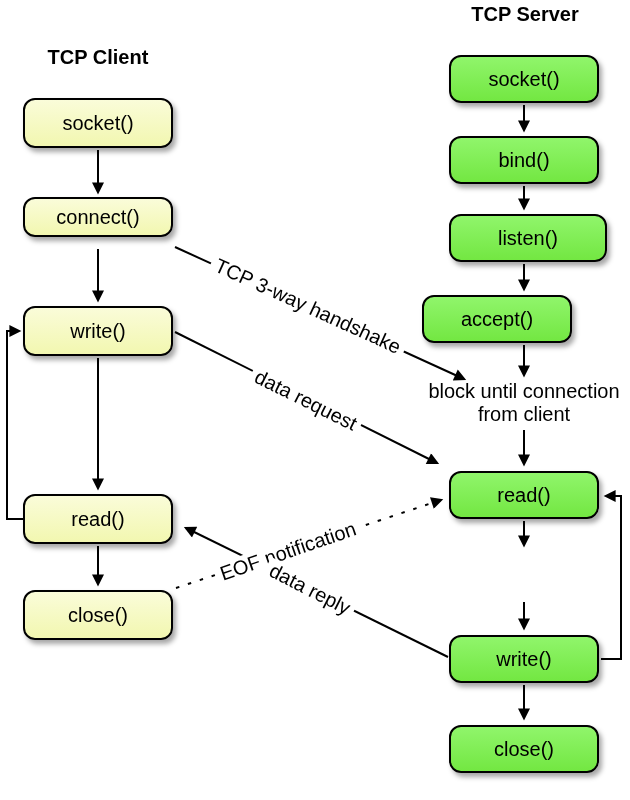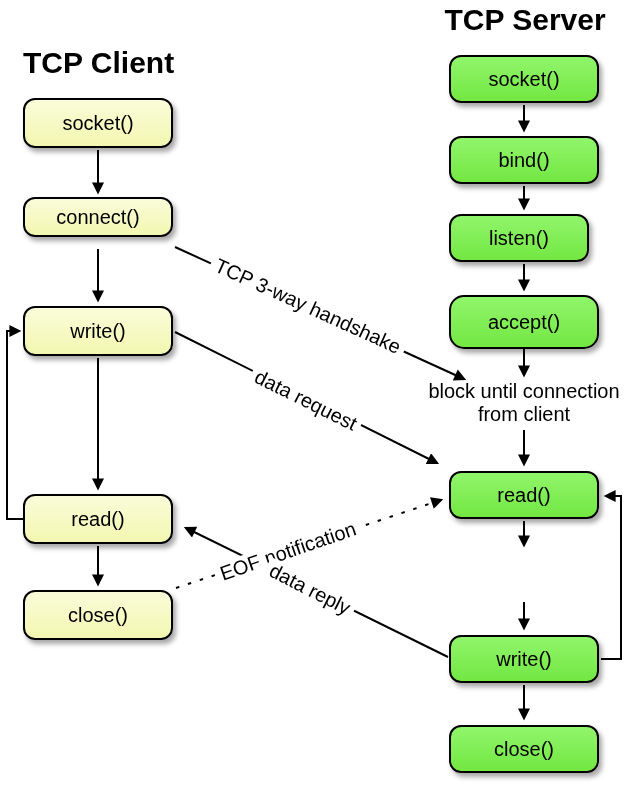--- a/index.html
+++ b/index.html
@@ -13,21 +13,21 @@
     border:2px solid #000; border-radius:12px;
     box-shadow:3px 4px 5px rgba(0,0,0,0.35);
     display:flex; align-items:center; justify-content:center;
     font-size:20px; line-height:22px; text-align:right;
     box-sizing:border-box;
   }
   .client-fill  { background:linear-gradient(180deg,#fafcd9 0%,#f2f7b0 100%); }
   .server-fill  { background:linear-gradient(180deg,#90f56b 0%,#73e742 100%); }
   .process-fill { background:#ffffff; }
   .col-title {
-    position:absolute; z-index:3; font-size:30px; font-weight:bold;
+    position:absolute; z-index:3; font-size:20px; font-weight:bold;
     text-align:center; white-space:nowrap;
   }
   .note {
     position:absolute; z-index:3; font-size:20px; line-height:23px;
     text-align:center;
   }
   .edge-label {
     position:absolute; z-index:2; font-size:20px; line-height:22px;
     white-space:nowrap; background:#ffffff; padding:0 5px;
   }
@@ -91,24 +91,24 @@
   <div class="node client-fill" style="left:23px; top:590px; width:150px; height:50px;">
     <span>close()</span>
   </div>
 
   <div class="node server-fill" style="left:449px; top:55px; width:150px; height:48px;">
     <span>socket()</span>
   </div>
   <div class="node server-fill" style="left:449px; top:136px; width:150px; height:48px;">
     <span>bind()</span>
   </div>
-  <div class="node server-fill" style="left:449px; top:214px; width:140px; height:48px;">
+  <div class="node server-fill" style="left:449px; top:214px; width:158px; height:48px;">
     <span>listen()</span>
   </div>
-  <div class="node server-fill" style="left:449px; top:295px; width:150px; height:54px;border-radius:15px;">
+  <div class="node server-fill" style="left:422px; top:295px; width:150px; height:48px;">
     <span>accept()</span>
   </div>
 
   <div class="note" style="left:414px; top:380px; width:220px;">block until connection from client</div>
 
   <div class="node server-fill" style="left:449px; top:471px; width:150px; height:48px;">
     <span>read()</span>
   </div>
   <div class="node server-fill" style="left:449px; top:635px; width:150px; height:48px;">
     <span>write()</span>

